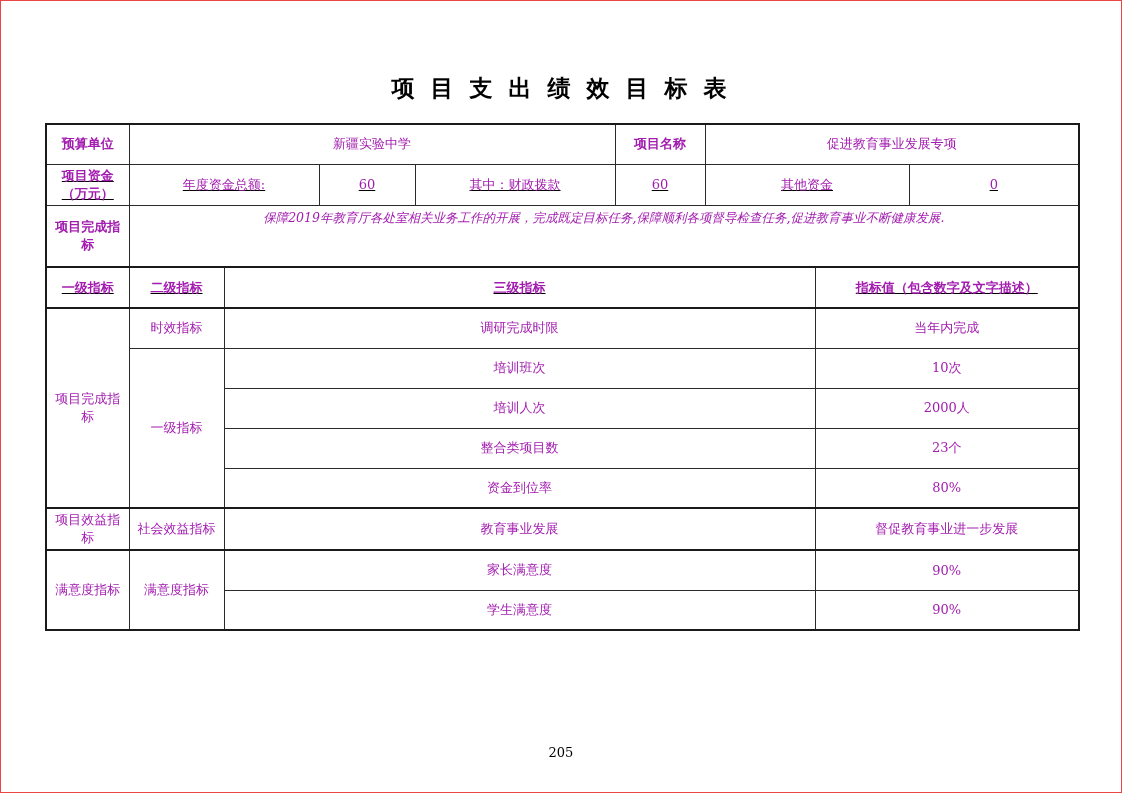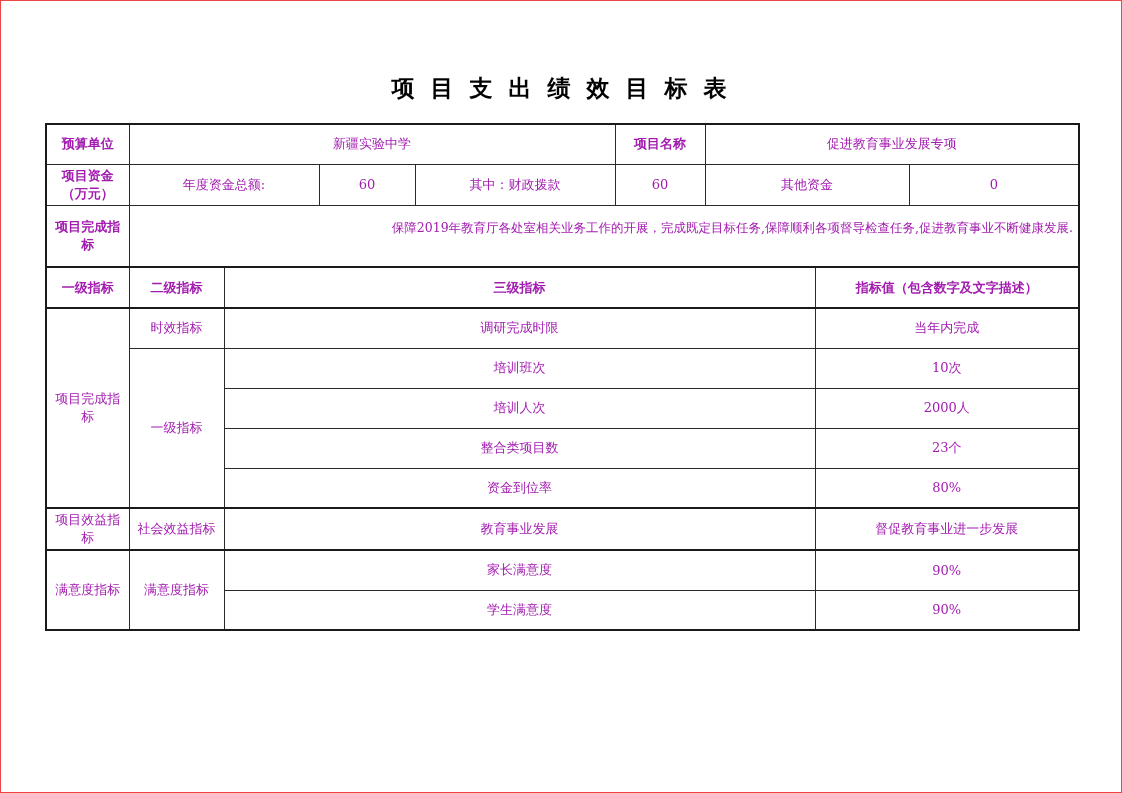--- a/index.html
+++ b/index.html
@@ -48,32 +48,33 @@
     padding: 2px 5px;
     overflow: hidden;
   }
 
   .perf-table .lbl { font-weight: bold; }
   .perf-table th { font-weight: bold; }
 
   .perf-table .al { text-align: center; padding-left: 5px; }
 
   .perf-table .goal-cell {
-    text-align: right;
+    text-align: center;
     vertical-align: top;
-    padding: 13px 5px;
+    padding: 3px 5px;
     font-size: 12.5px;
     line-height: 1.45;
+    font-style: italic;
   }
 
   .perf-table .bt2 { border-top: 2px solid #1a1a1a; margin-top: 26px; }
   .perf-table .bb2 { border-bottom: 2px solid #1a1a1a; }
 
   .r40 { height: 40px; }
-  .r41 { height: 41px; }
+  .r41 { height: 41px; text-decoration: underline; }
   .r62 { height: 62px; }
 
   .page-number {
     position: absolute;
     top: 744px;
     left: 0;
     width: 100%;
     text-align: center;
     font-size: 13px;
     color: #000;
@@ -166,14 +167,15 @@
       <td colspan="5" class="al">家长满意度</td>
       <td colspan="2">90%</td>
     </tr>
     <tr class="r40">
       <td colspan="5" class="al">学生满意度</td>
       <td colspan="2">90%</td>
     </tr>
   </tbody>
     </table>
 
+  <div class="page-number">205</div>
 
 </div>
 
 </body></html>

